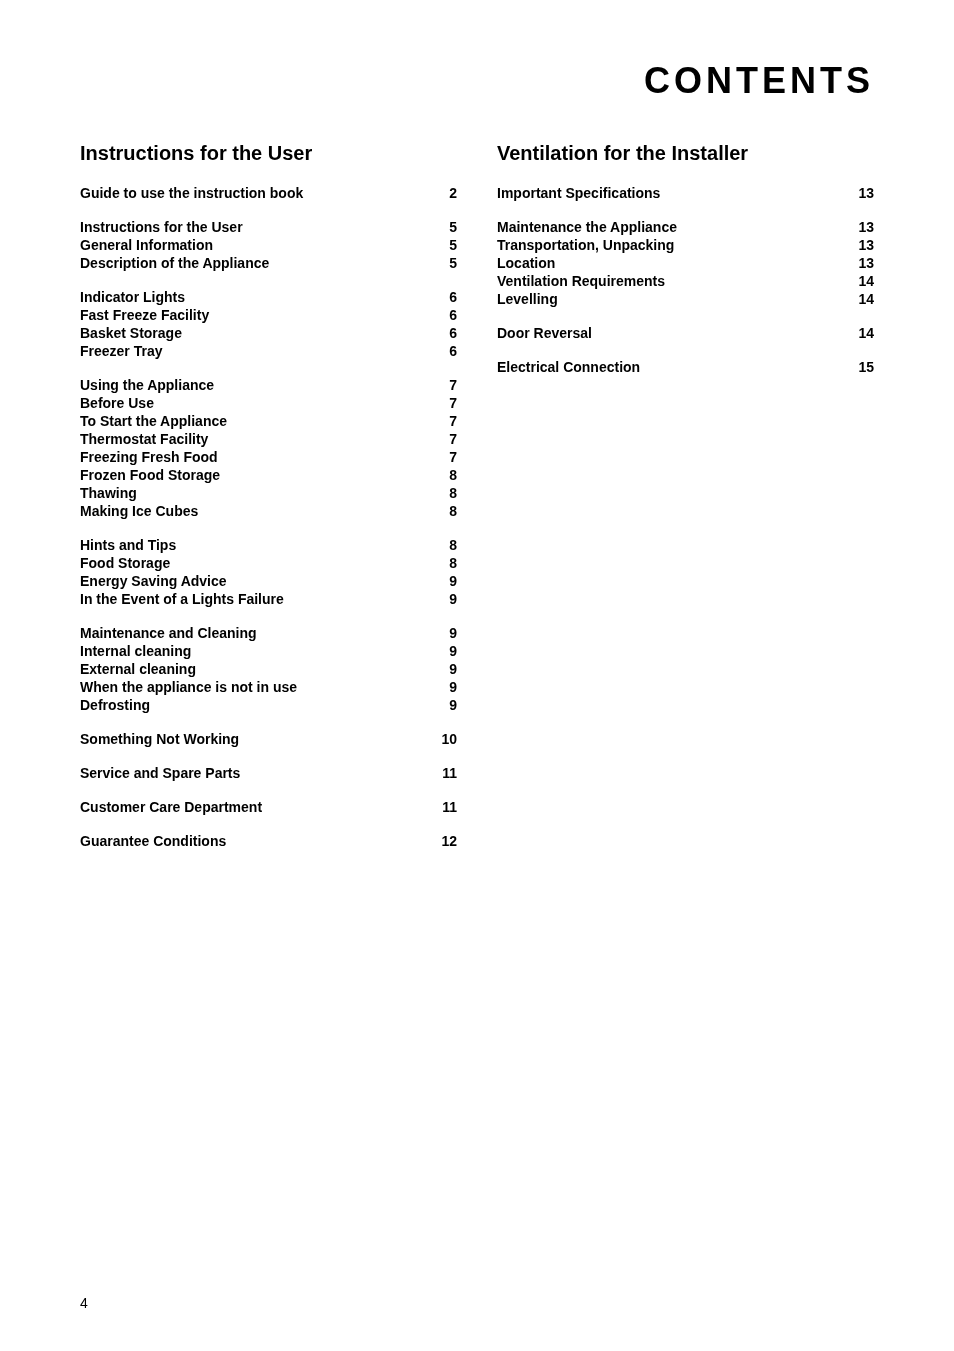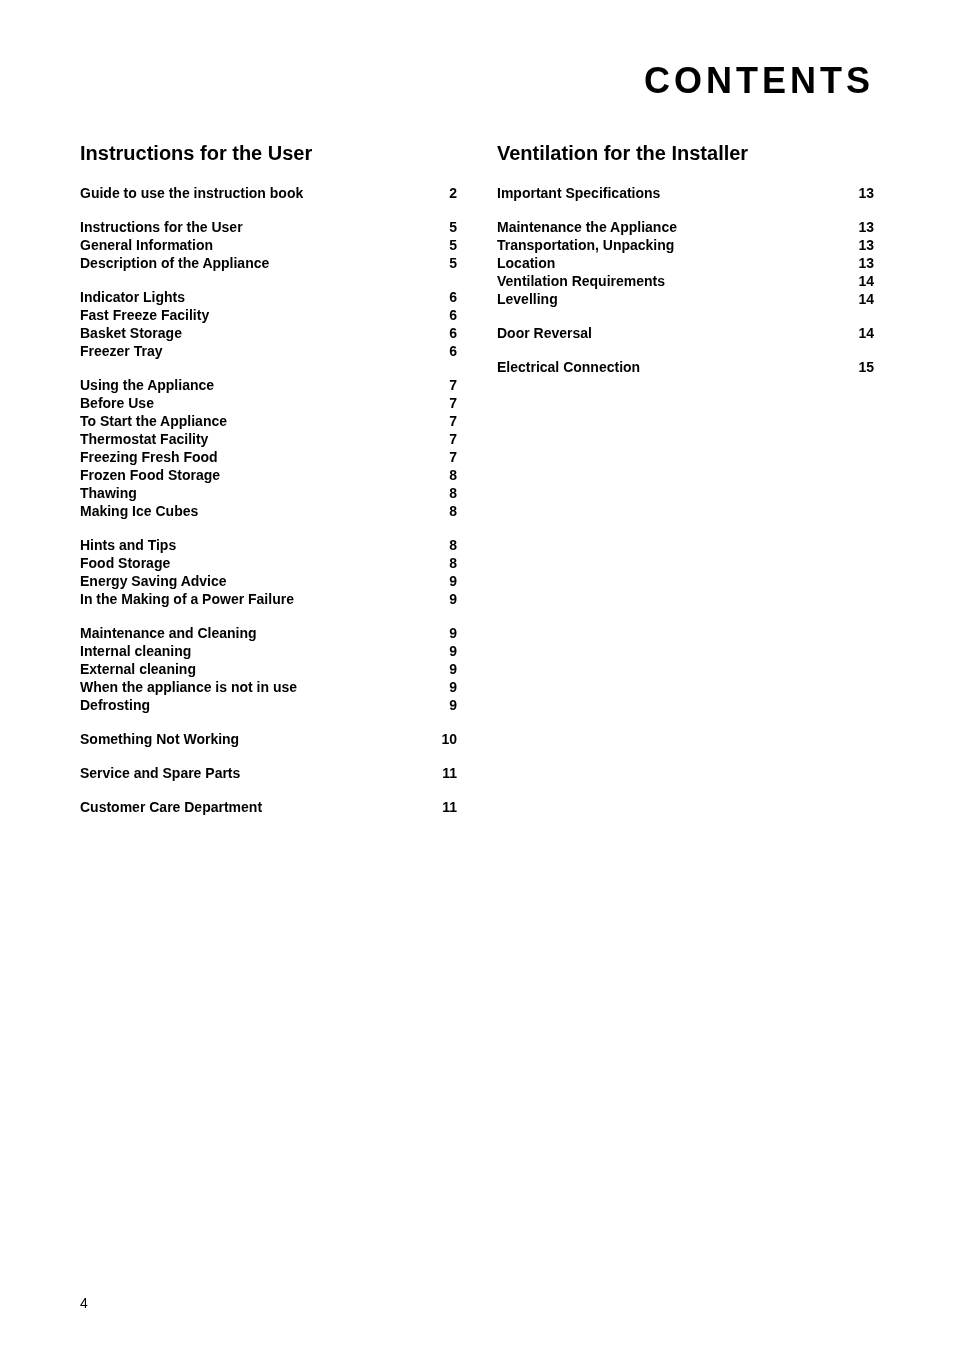--- a/index.html
+++ b/index.html
@@ -176,21 +176,21 @@
           </div>
           <div class="toc-entry">
             <span class="toc-label">Food Storage</span>
             <span class="toc-page">8</span>
           </div>
           <div class="toc-entry">
             <span class="toc-label">Energy Saving Advice</span>
             <span class="toc-page">9</span>
           </div>
           <div class="toc-entry">
-            <span class="toc-label">In the Making of a Power Failure</span>
+            <span class="toc-label">In the Event of a Lights Failure</span>
             <span class="toc-page">9</span>
           </div>
         </div>
         <div class="toc-group">
           <div class="toc-entry bold-entry">
             <span class="toc-label">Maintenance and Cleaning</span>
             <span class="toc-page">9</span>
           </div>
           <div class="toc-entry">
             <span class="toc-label">Internal cleaning</span>
@@ -218,20 +218,26 @@
         <div class="toc-group">
           <div class="toc-entry bold-entry">
             <span class="toc-label">Service and Spare Parts</span>
             <span class="toc-page">11</span>
           </div>
         </div>
         <div class="toc-group">
           <div class="toc-entry bold-entry">
             <span class="toc-label">Customer Care Department</span>
             <span class="toc-page">11</span>
+          </div>
+        </div>
+        <div class="toc-group">
+          <div class="toc-entry bold-entry">
+            <span class="toc-label">Guarantee Conditions</span>
+            <span class="toc-page">12</span>
           </div>
         </div>
       </div>
   </div>
   <div class="column-right">
     <h2 class="section-heading">Ventilation for the Installer</h2>
     <div id="right-groups">
         <div class="toc-group right-group">
           <div class="toc-entry bold-entry">
             <span class="toc-label">Important Specifications</span>

